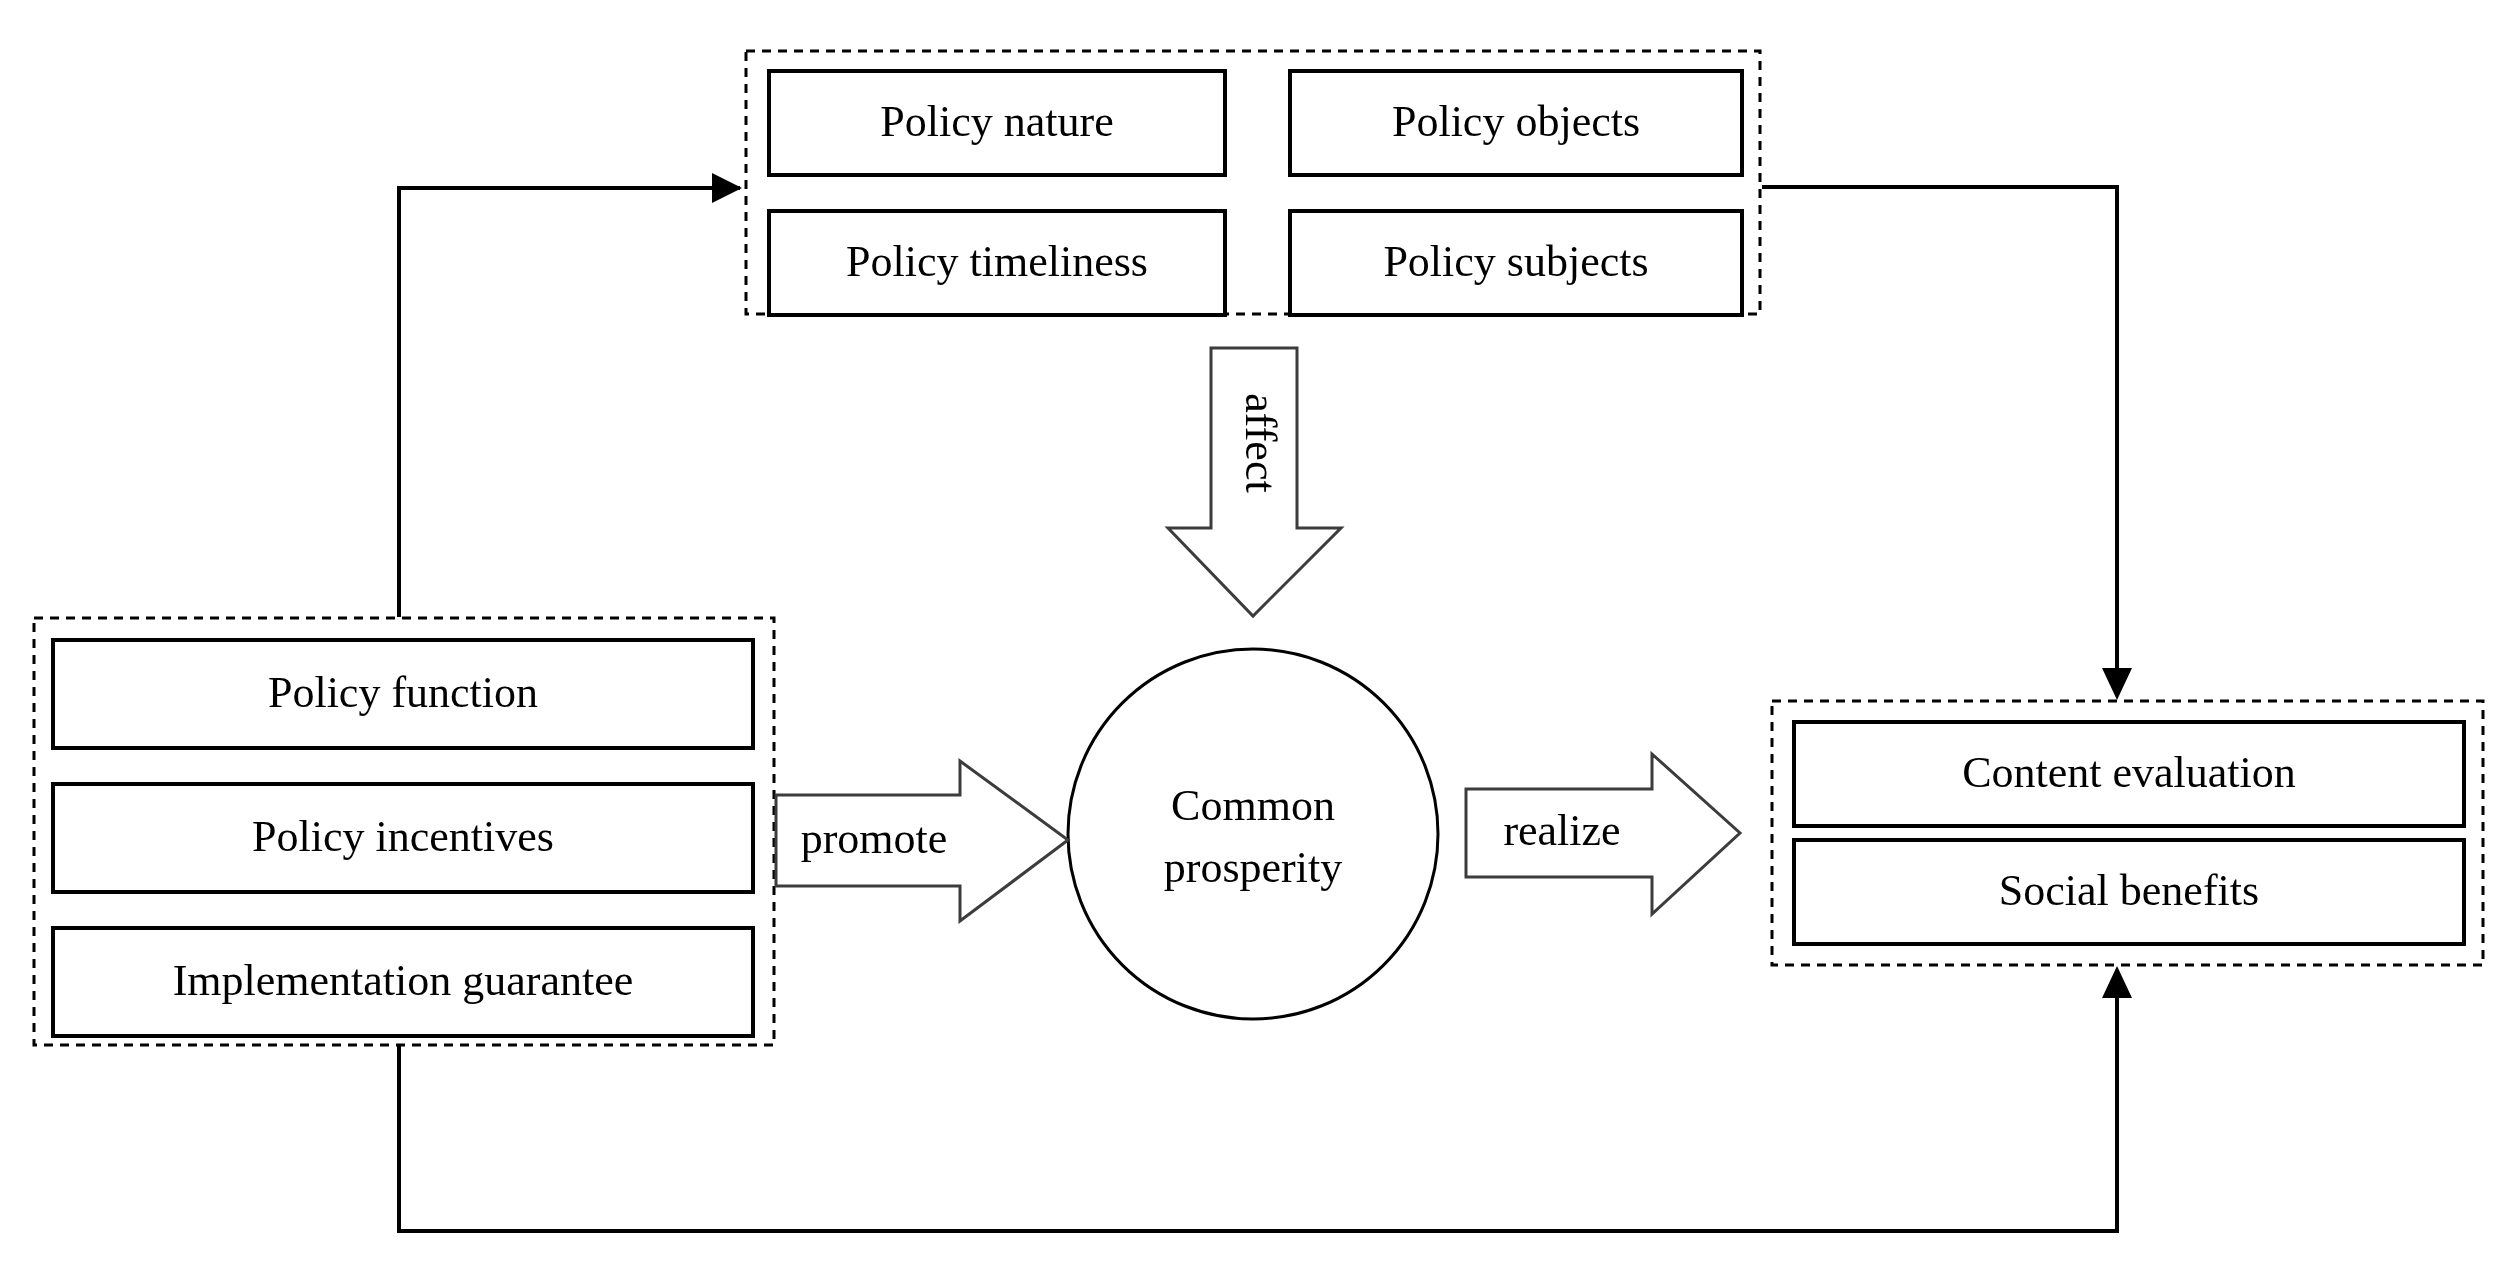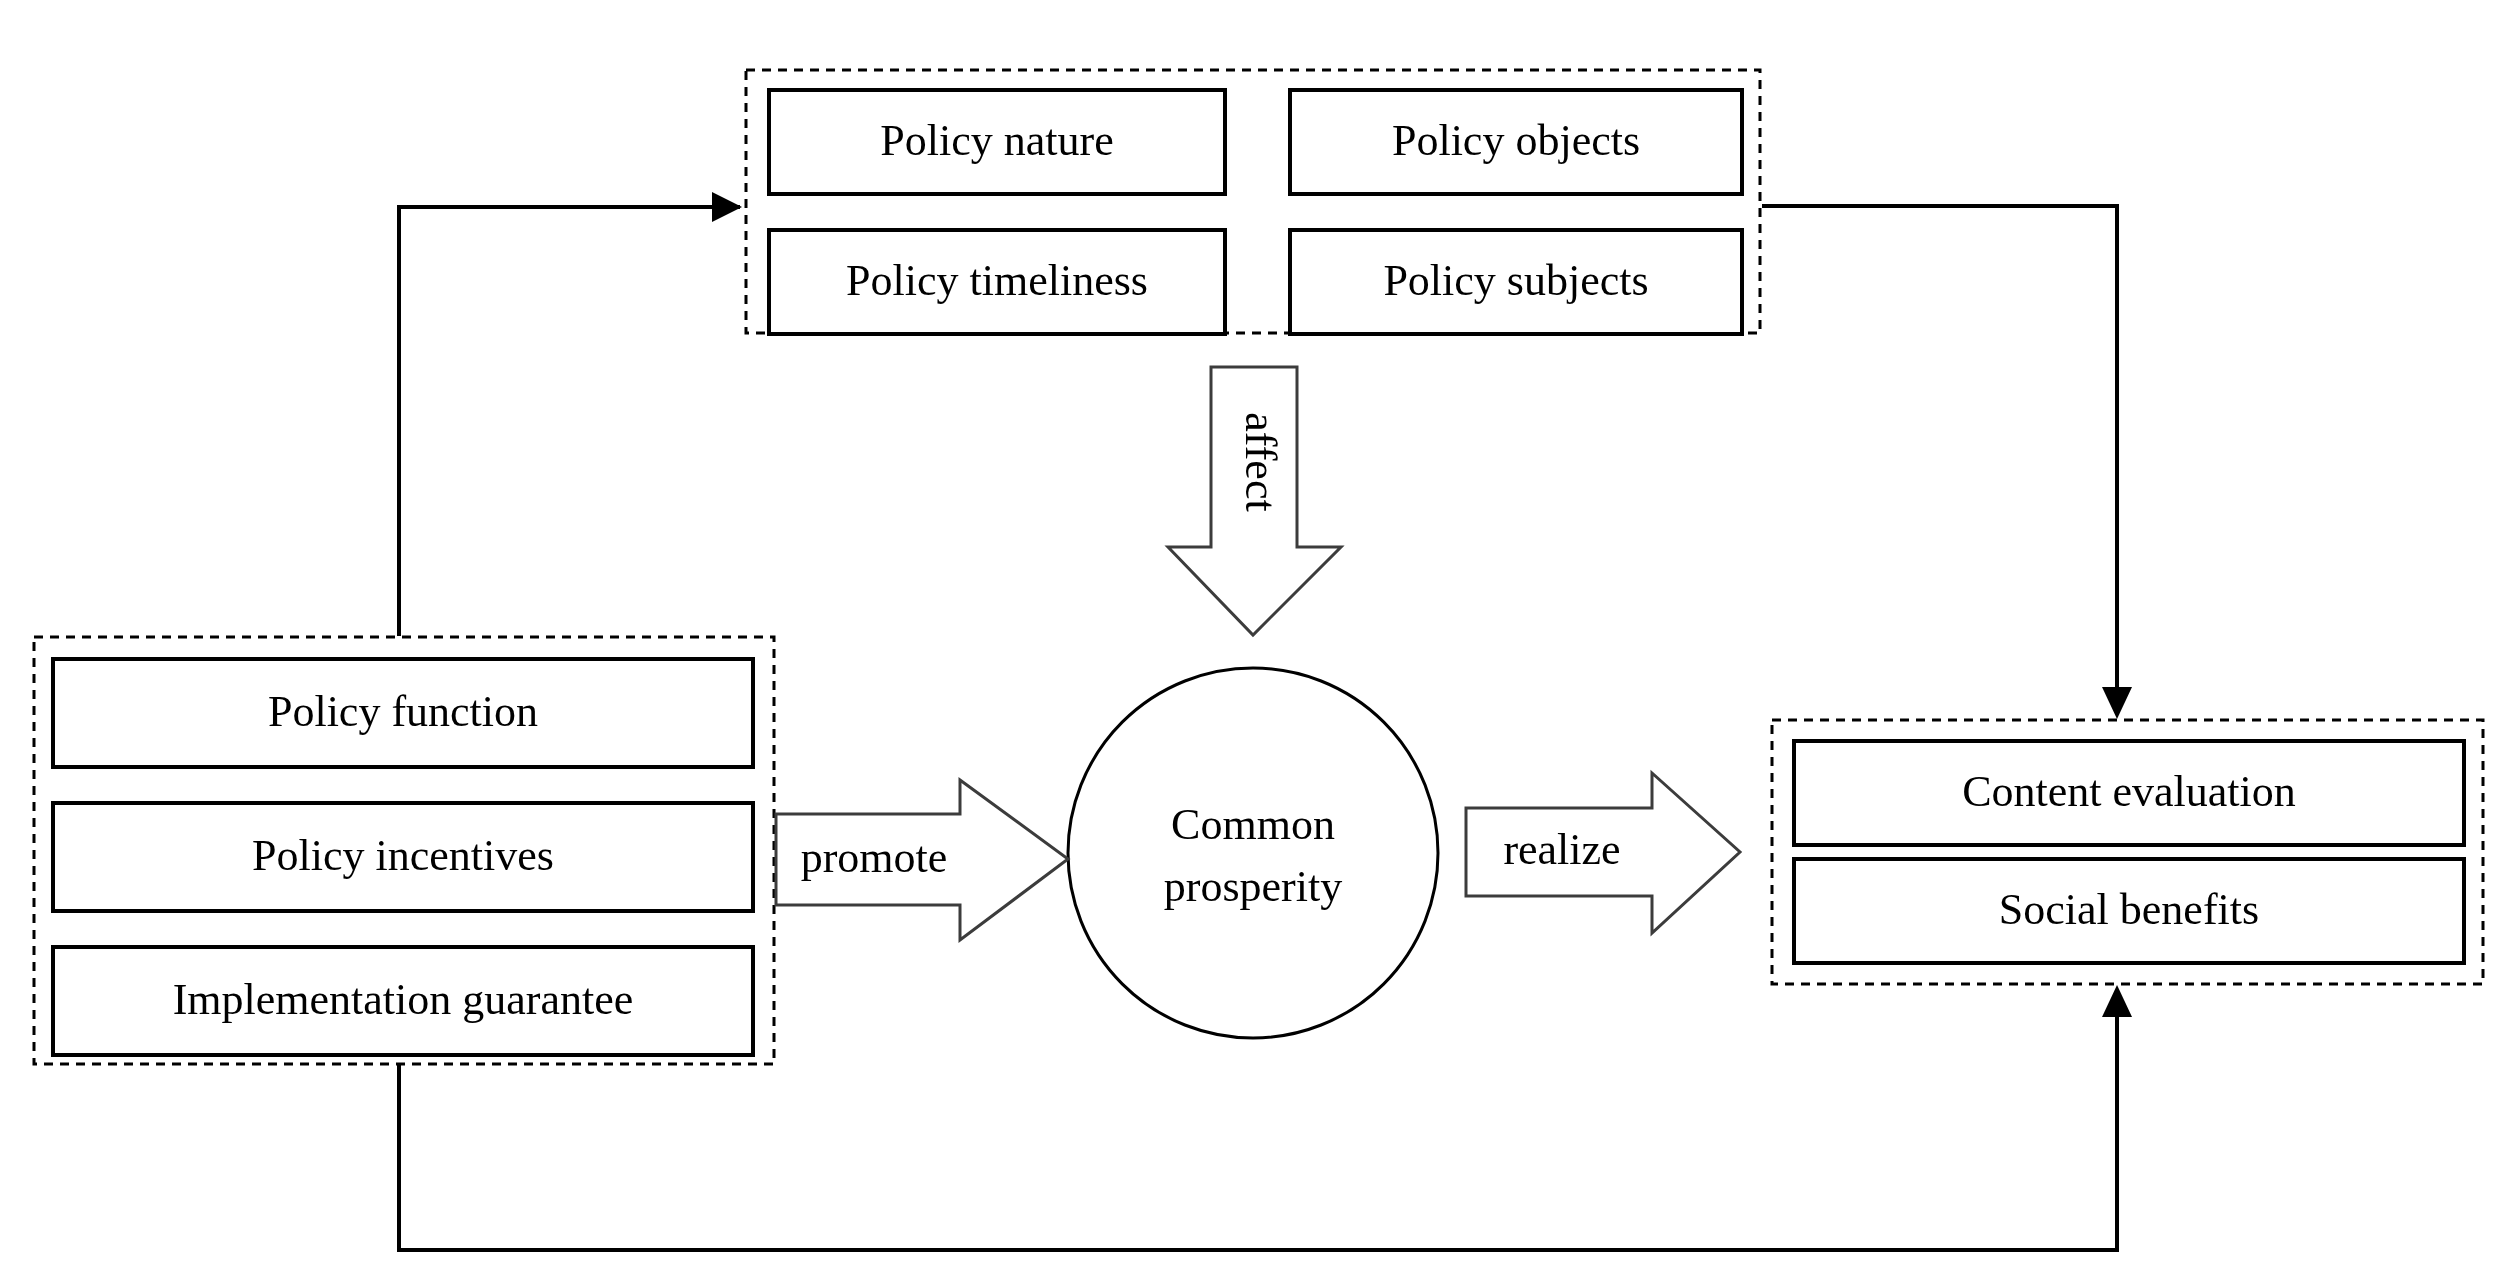--- a/index.html
+++ b/index.html
@@ -10,21 +10,20 @@
   body {
     width: 2511px;
     height: 1273px;
     font-family: "Liberation Serif", "DejaVu Serif", serif;
     overflow: hidden;
   }
   #diagram-root {
     position: relative;
     width: 2511px;
     height: 936px;
-    margin-top: 19px;
   }
   svg.diagram {
     display: block;
     width: 2511px;
     height: 1273px;
   }
   .group-dotted {
     fill: none;
     stroke: #000000;
     stroke-width: 3;

